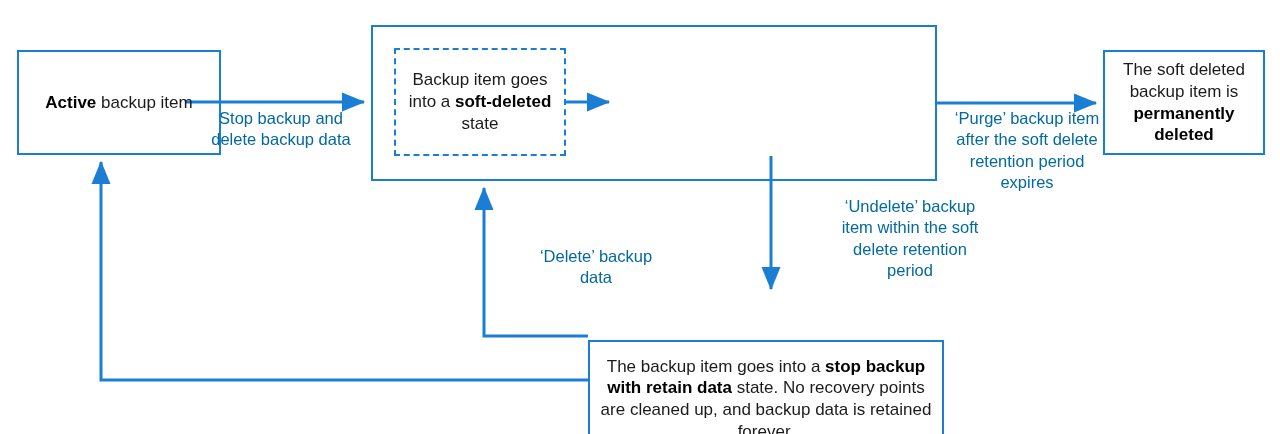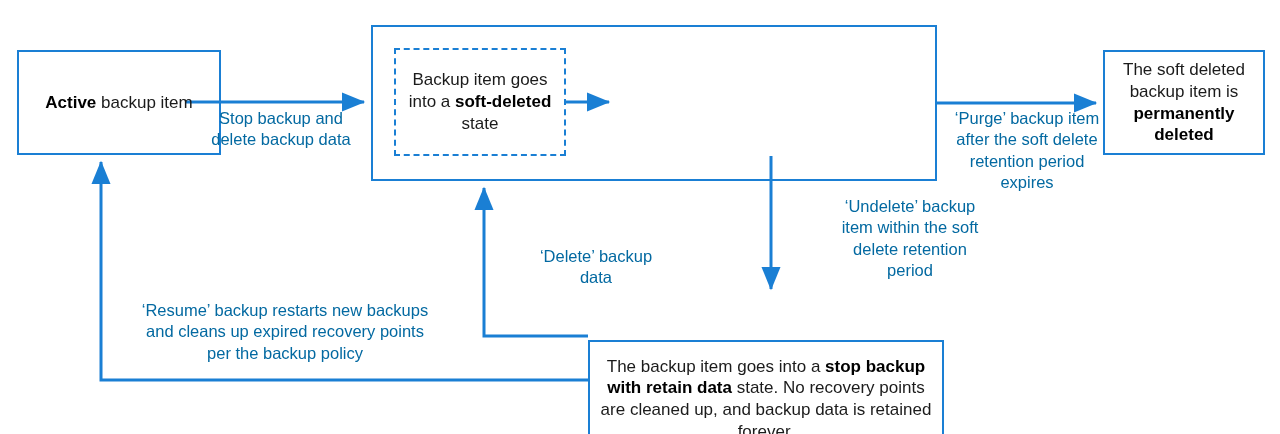--- a/index.html
+++ b/index.html
@@ -129,15 +129,14 @@
   </div>
 
   <div class="edge-label" id="label-stop-backup">Stop backup and delete  backup data</div>
 
   <div class="edge-label" id="label-purge">‘Purge’ backup item after the soft delete retention period expires</div>
 
   <div class="edge-label" id="label-undelete">‘Undelete’ backup item within the soft delete retention period</div>
 
   <div class="edge-label" id="label-delete">‘Delete’ backup data</div>
 
-  <div class="edge-label" id="label-resume">‘Resume’ backup restarts new backups and cleans up expired recovery points per the backup policy</div>
 
 </div>
 
 </body></html>

